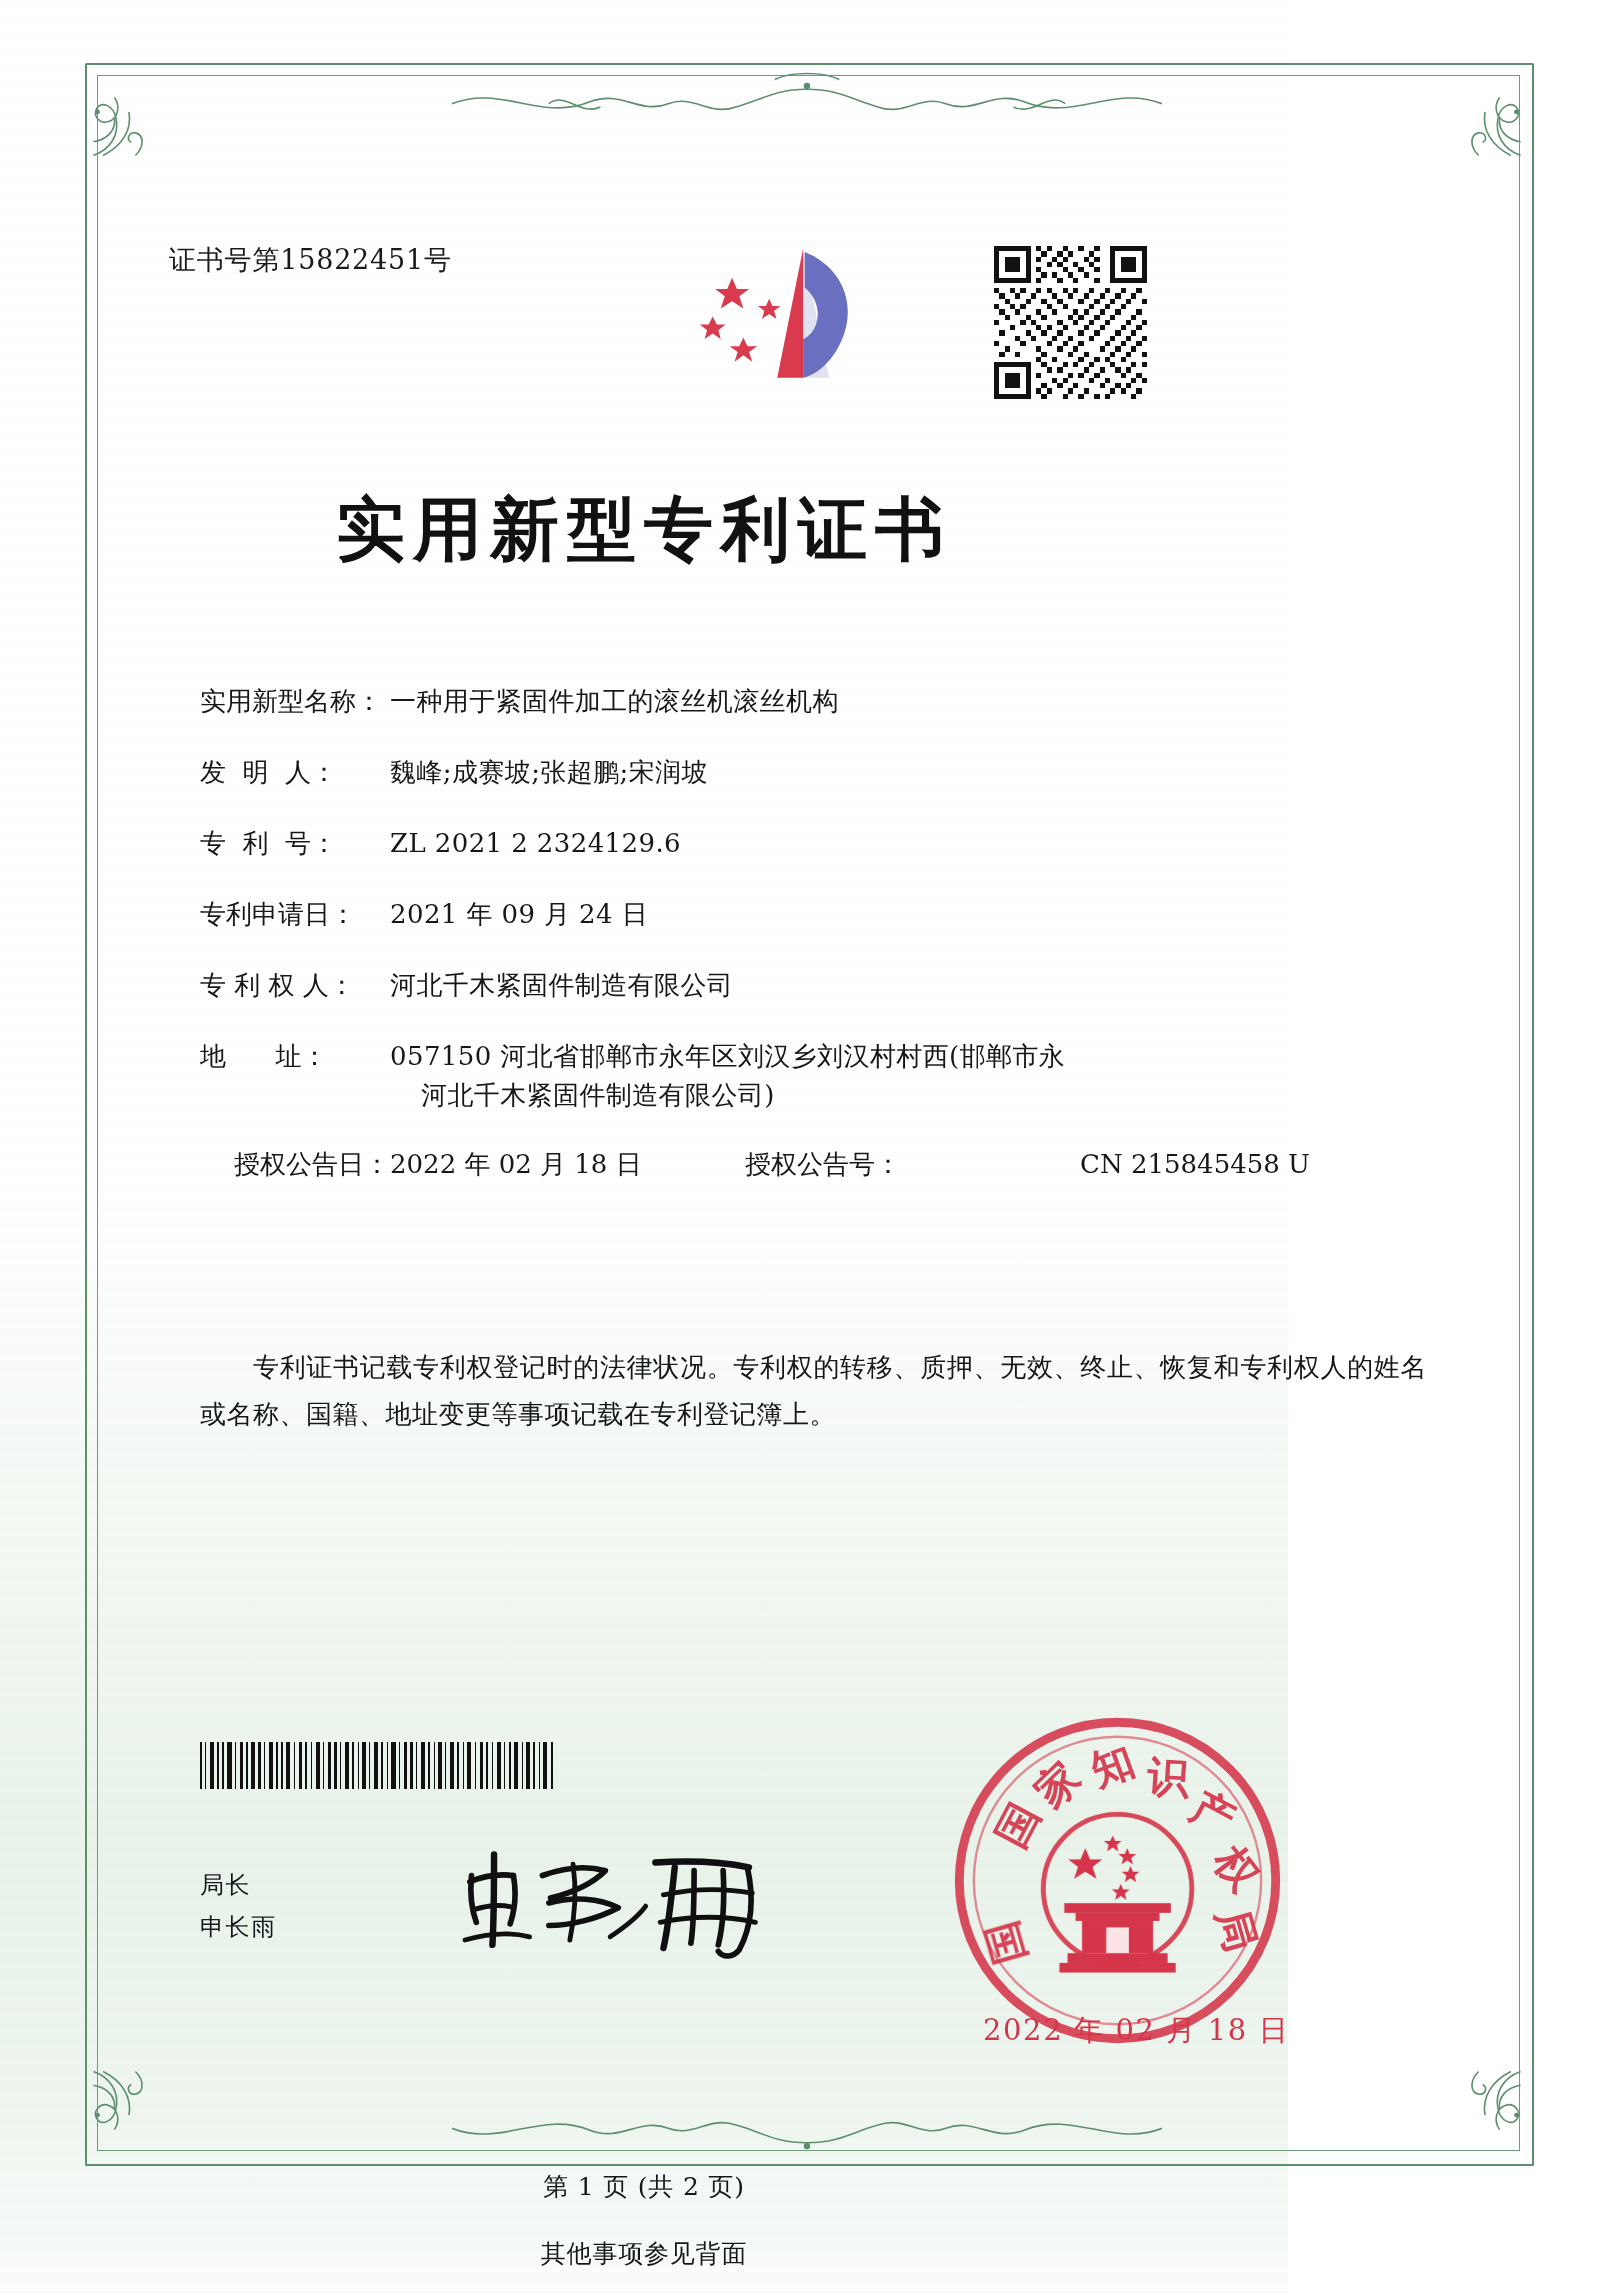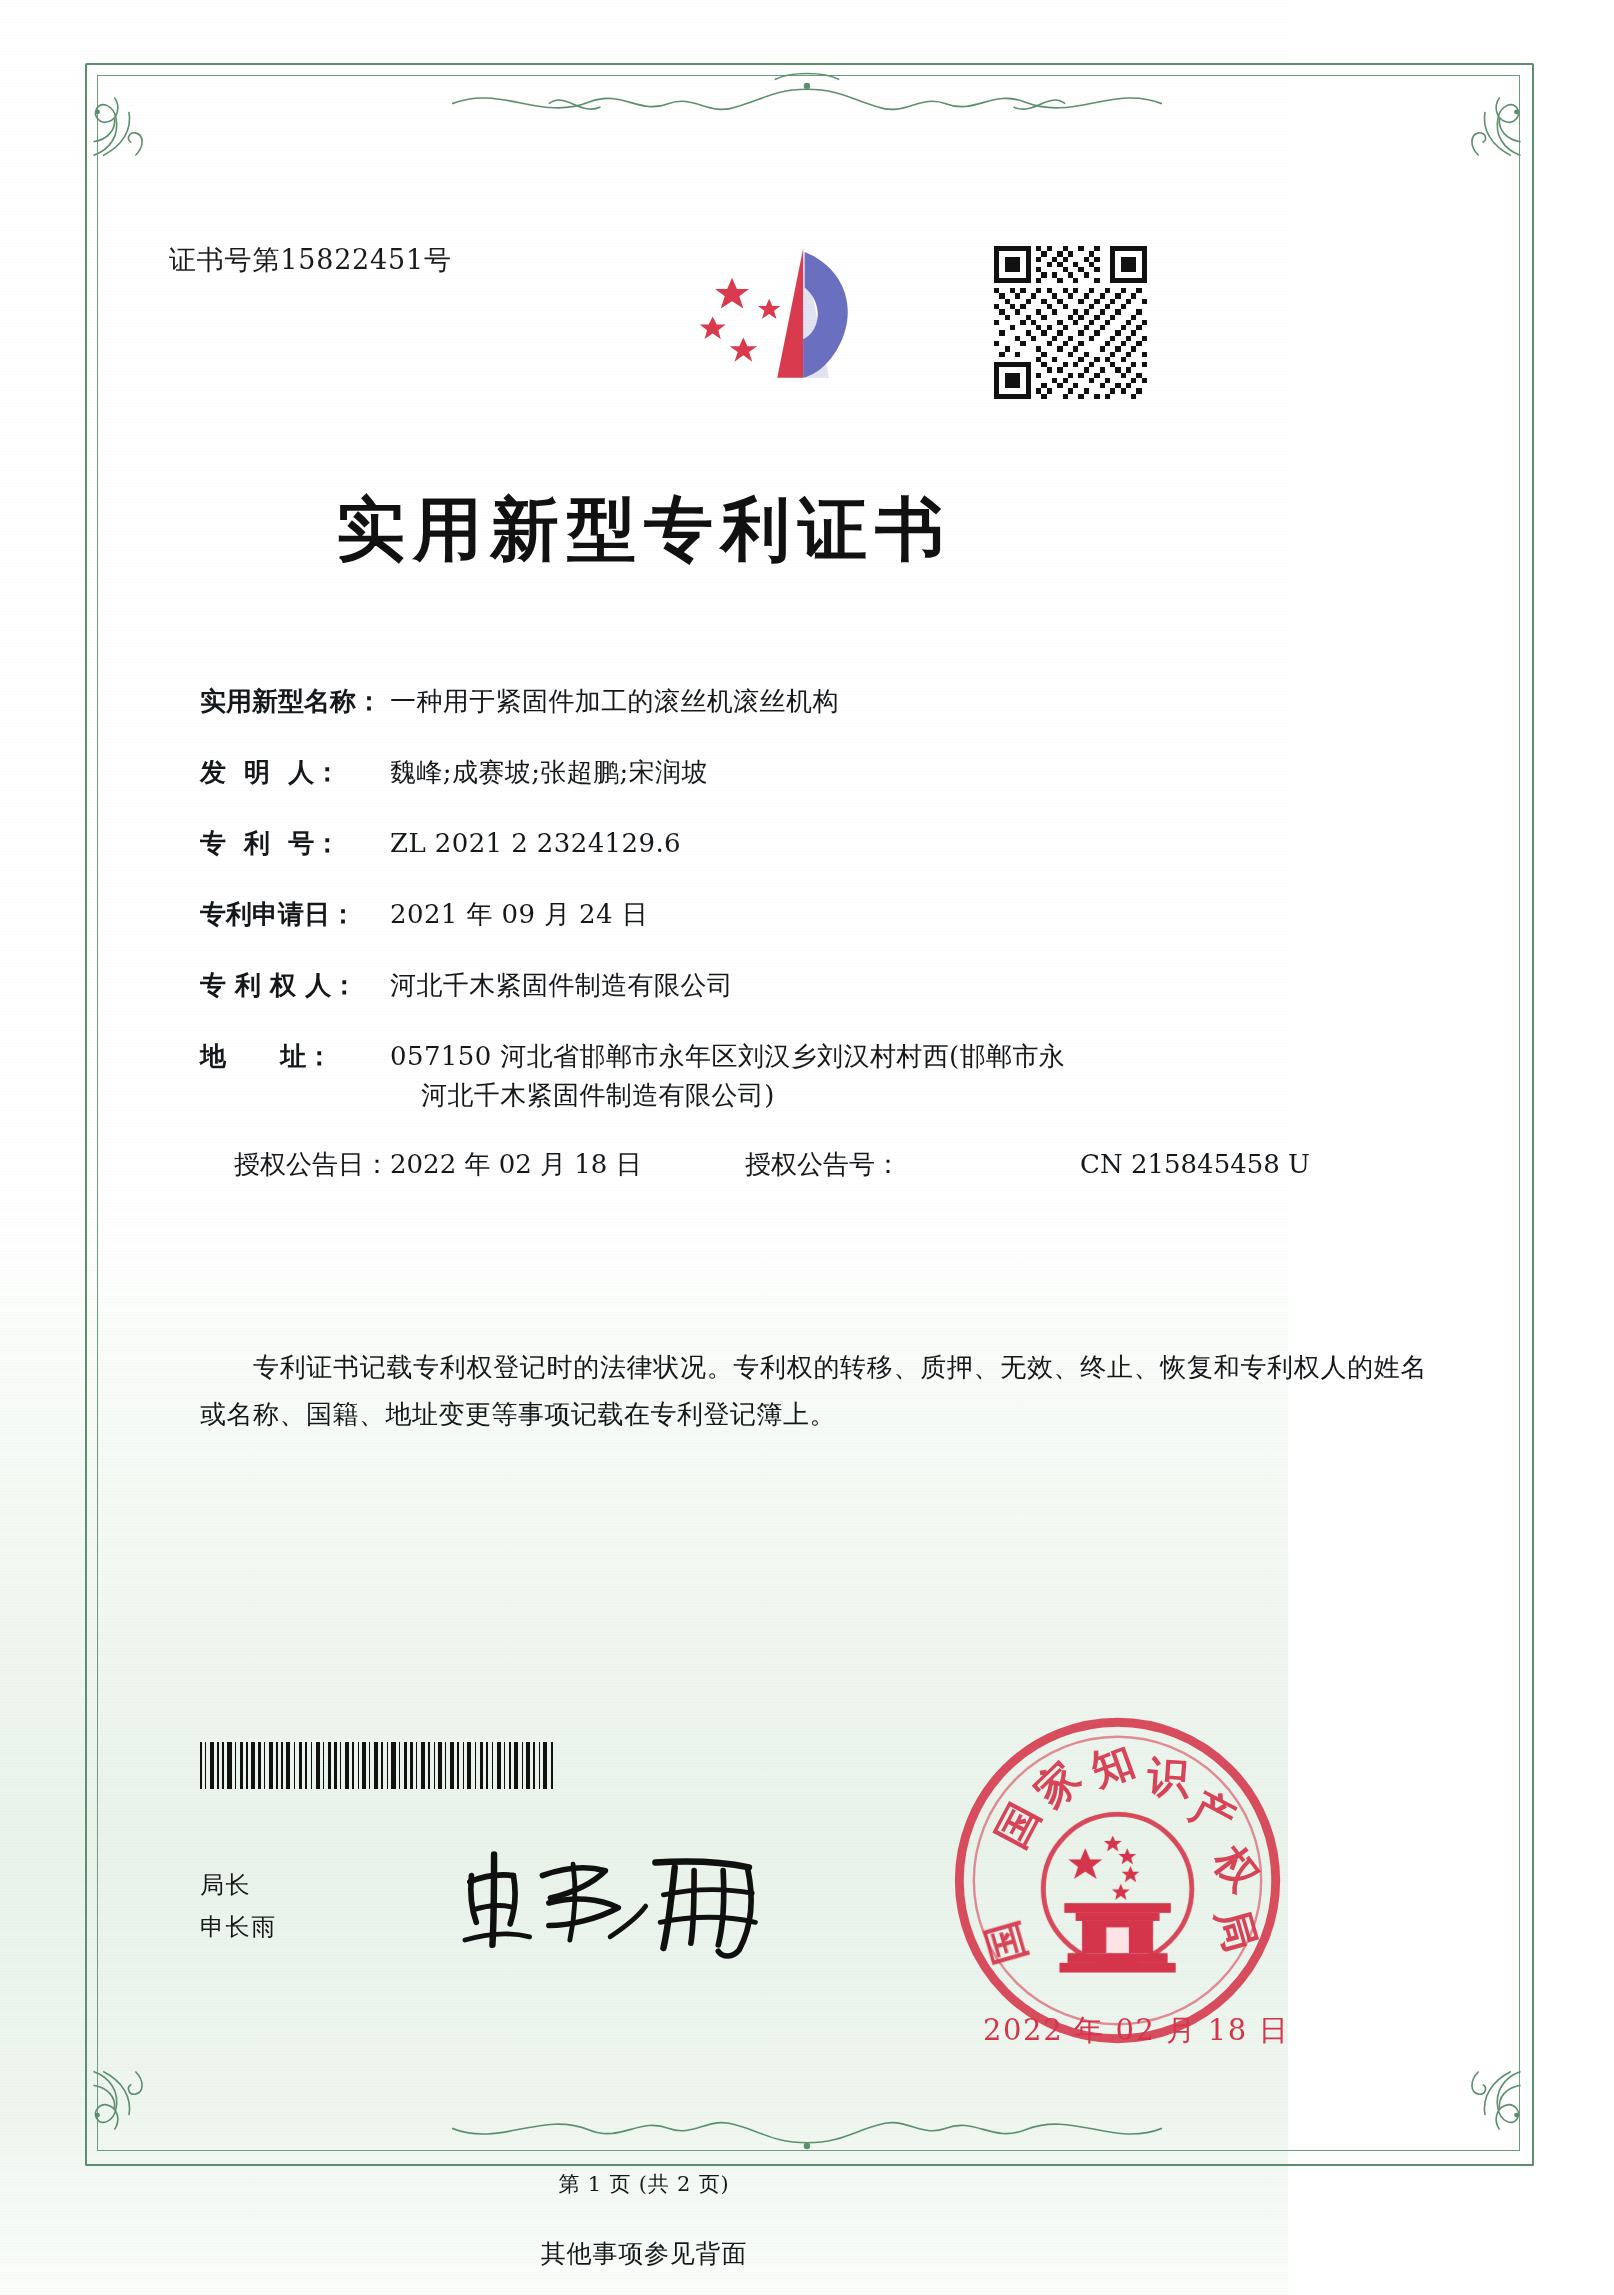--- a/index.html
+++ b/index.html
@@ -124,21 +124,20 @@
     font-size: 26px;
     color: #15181a;
     margin-bottom: 32px;
     line-height: 1.5;
   }
   .field-label {
     width: 190px;
     flex: 0 0 190px;
     white-space: pre;
     letter-spacing: 0px;
-    font-weight: bold;
   }
   .field-value {
     flex: 1;
     letter-spacing: 0.4px;
   }
   .field-value .line2 { display:block; margin-left: 31px;}
 
   .two-col {
     display: flex;
     font-size: 26px;
@@ -208,21 +207,21 @@
     letter-spacing: 1.6px;
     white-space: nowrap;
   }
 
   
   .page-num {
     position: absolute;
     left: 0; right: 0;
     top: 2170px;
     text-align: center;
-    font-size: 21px;
+    font-size: 25px;
     color: #15181a;
     letter-spacing: 0.8px;
   }
   .back-note {
     position: absolute;
     left: 0; right: 0;
     top: 2237px;
     text-align: center;
     font-size: 25px;
     color: #15181a;

